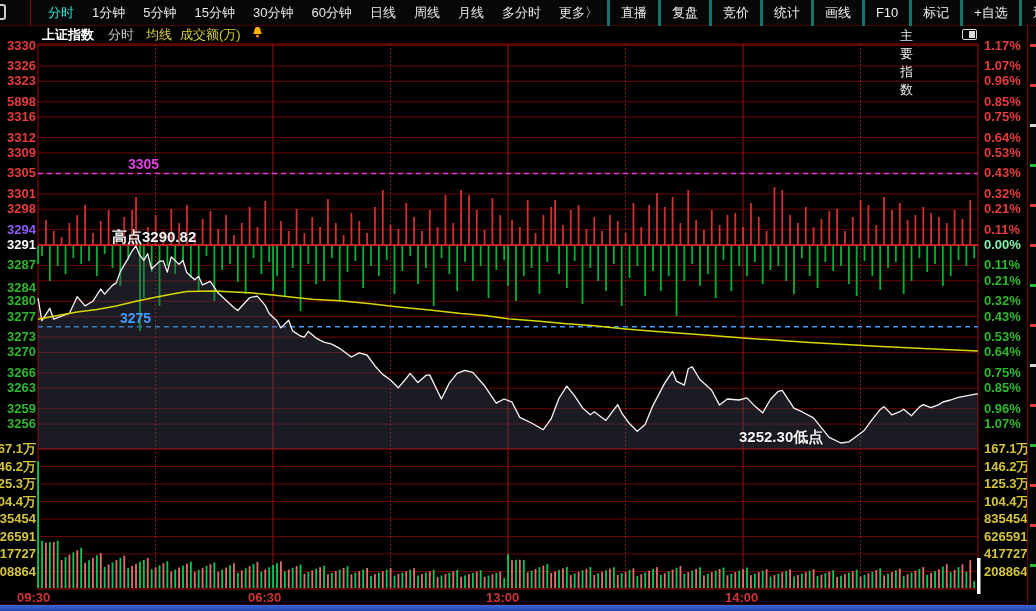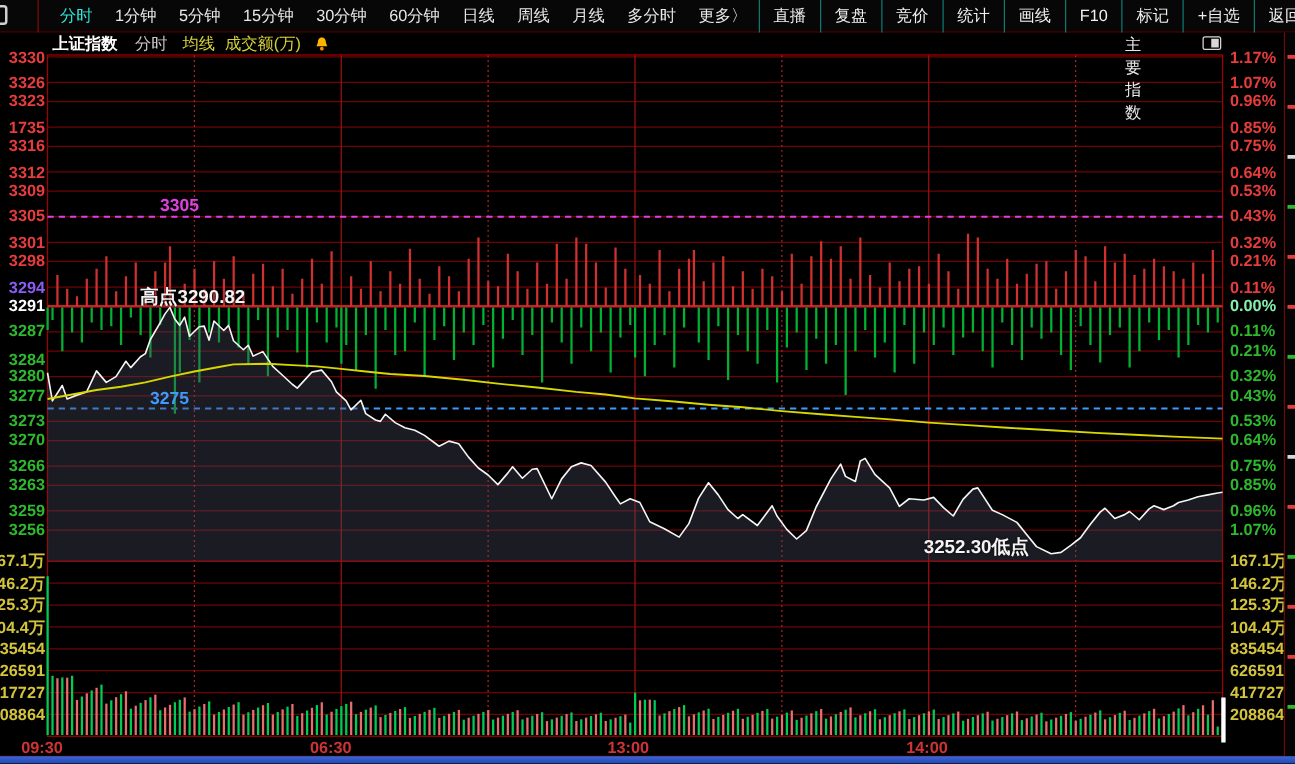--- a/index.html
+++ b/index.html
@@ -8,25 +8,25 @@
   #stage { position:absolute; left:0; top:0; width:1036px; height:611px; overflow:hidden; background:#000; }
 
   
   .titlebar { position:absolute; left:0; top:0; width:1036px; height:26px; background:#070707;
               border-bottom:1px solid #4a0000; display:flex; align-items:center; }
   .tb-frag { position:absolute; left:-6px; top:4px; width:12px; height:16px; border:2px solid #cfcfcf; border-radius:3px; }
   .tabs-left { display:flex; align-items:center; gap:0; margin-left:30px; border-left:1px solid #7a0e0e; padding-left:8px; height:26px; }
   .tab { color:#e8e8e8; font-size:13px; padding:0 9px; line-height:26px; white-space:nowrap; cursor:default; }
   .tab.active { color:#2ee6d6; }
   .tabs-right { margin-left:auto; display:flex; align-items:stretch; height:26px; }
-  .rbtn { color:#f0f0f0; font-size:13px; line-height:26px; padding:0 11px; border-left:1px solid #0f766e; white-space:nowrap; }
+  .rbtn { color:#f0f0f0; font-size:13px; line-height:26px; padding:0 11px; border-left:3px solid #0f766e; white-space:nowrap; }
   .rbtn:last-child { border-right:1px solid #8a1010; }
 
   
-  .subheader { position:absolute; left:0; top:26px; width:920px; height:18px; display:flex; align-items:center; font-size:13px; }
+  .subheader { position:absolute; left:0; top:26px; width:920px; height:18px; display:flex; align-items:flex-start; font-size:13px; }
   .sh-symbol { color:#ffffff; font-weight:bold; margin-left:42px; }
   .sh-period { color:#c8c8c8; margin-left:14px; }
   .sh-ma { color:#d8d23a; margin-left:12px; }
   .sh-vol { color:#d8d23a; margin-left:8px; }
   .sh-bell { margin-left:10px; width:13px; height:13px; }
   .sh-right { position:absolute; left:900px; top:1px; color:#e8e8e8; font-size:13px; }
   .sh-toggle { position:absolute; left:962px; top:3px; width:15px; height:11px; border:1px solid #d8d8d8; border-radius:2px; }
   .sh-toggle::after { content:""; position:absolute; right:1px; top:1px; width:6px; height:7px; background:#d8d8d8; }
 
   svg#chart { position:absolute; left:0; top:0; }
@@ -617,21 +617,21 @@
       <circle cx="6" cy="9.2" r="1.4" fill="#ff8800"></circle>
     </svg>
     <span class="sh-right">主要指数</span>
     <span class="sh-toggle"></span>
   </div>
 
   <div id="labels">
       <div class="axis-label al-left" style="left: 0px; top: 38.515px; color: rgb(230, 60, 60);">3330</div>
       <div class="axis-label al-left" style="left: 0px; top: 58.975px; color: rgb(230, 60, 60);">3326</div>
       <div class="axis-label al-left" style="left: 0px; top: 74.32px; color: rgb(230, 60, 60);">3323</div>
-      <div class="axis-label al-left" style="left: 0px; top: 94.78px; color: rgb(230, 60, 60);">1735</div>
+      <div class="axis-label al-left" style="left: 0px; top: 94.78px; color: rgb(230, 60, 60);">5898</div>
       <div class="axis-label al-left" style="left: 0px; top: 110.125px; color: rgb(230, 60, 60);">3316</div>
       <div class="axis-label al-left" style="left: 0px; top: 130.585px; color: rgb(230, 60, 60);">3312</div>
       <div class="axis-label al-left" style="left: 0px; top: 145.93px; color: rgb(230, 60, 60);">3309</div>
       <div class="axis-label al-left" style="left: 0px; top: 166.39px; color: rgb(230, 60, 60);">3305</div>
       <div class="axis-label al-left" style="left: 0px; top: 186.85px; color: rgb(230, 60, 60); text-align: right;">3301</div>
       <div class="axis-label al-left" style="left: 0px; top: 202.195px; color: rgb(230, 60, 60);">3298</div>
       <div class="axis-label al-left" style="left: 0px; top: 222.655px; color: #8b5cf6;">3294</div>
       <div class="axis-label al-left" style="left: 0px; top: 238px; color: rgb(255, 255, 255);">3291</div>
       <div class="axis-label al-left" style="left: 0px; top: 258.46px; color: rgb(46, 184, 46);">3287</div>
       <div class="axis-label al-left" style="left: 0px; top: 281px; color: rgb(46, 184, 46);">3284</div>

